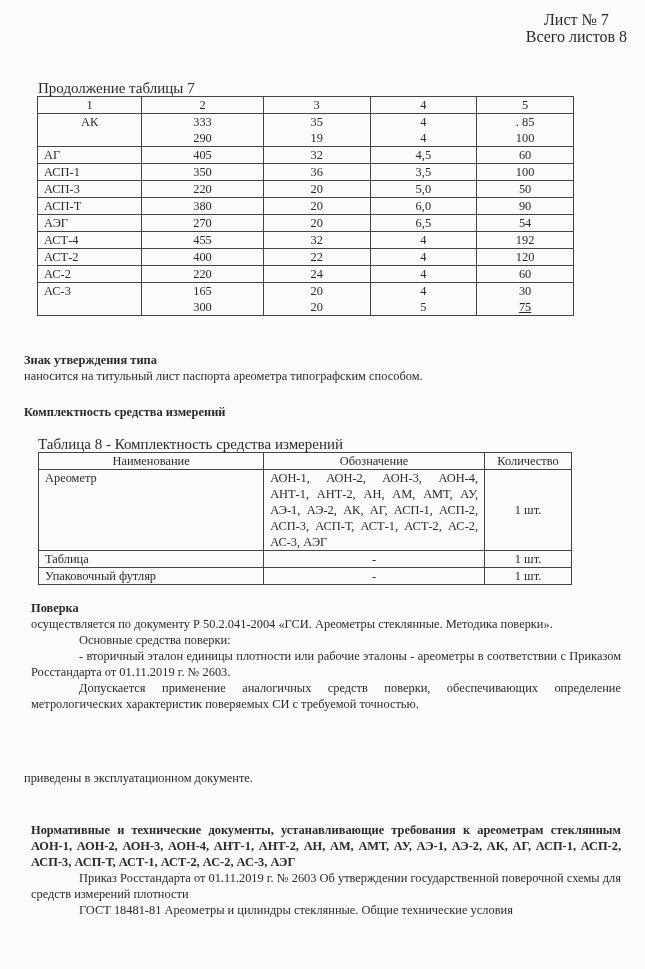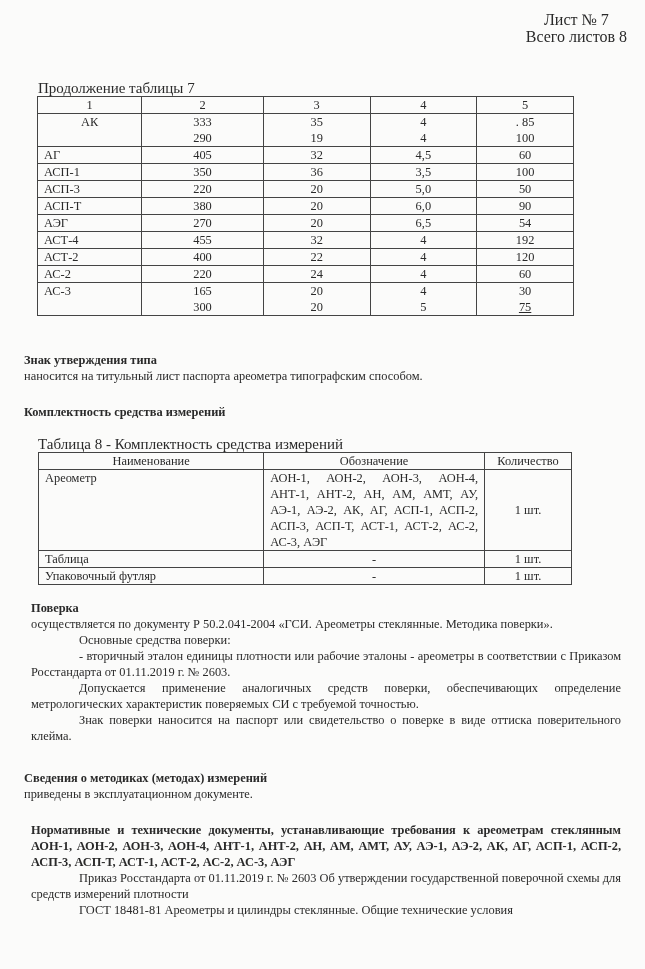--- a/index.html
+++ b/index.html
@@ -169,25 +169,23 @@
   </tr>
 </tbody>
   </table>
 
 <div class="abs para justify" style="top:600px;">
   <p class="bold">Поверка</p>
   <p>осуществляется по документу Р 50.2.041-2004 «ГСИ. Ареометры стеклянные. Методика поверки».</p>
   <p class="indent">Основные средства поверки:</p>
   <p class="indent">- вторичный эталон единицы плотности или рабочие эталоны - ареометры в соответствии с Приказом Росстандарта от 01.11.2019 г. № 2603.</p>
   <p class="indent">Допускается применение аналогичных средств поверки, обеспечивающих определение метрологических характеристик поверяемых СИ с требуемой точностью.</p>
-  <p class="indent">Знак поверки наносится на паспорт или свидетельство о поверке в виде оттиска поверительного клейма.</p>
 </div>
 
 <div class="abs para" style="top:770px;">
-  <p class="bold">Сведения о методиках (методах) измерений</p>
   <p>приведены в эксплуатационном документе.</p>
 </div>
 
 <div class="abs para justify" style="top:822px;">
   <p class="bold">Нормативные и технические документы, устанавливающие требования к ареометрам стеклянным АОН-1, АОН-2, АОН-3, АОН-4, АНТ-1, АНТ-2, АН, АМ, АМТ, АУ, АЭ-1, АЭ-2, АК, АГ, АСП-1, АСП-2, АСП-3, АСП-Т, АСТ-1, АСТ-2, АС-2, АС-3, АЭГ</p>
   <p class="indent">Приказ Росстандарта от 01.11.2019 г. № 2603 Об утверждении государственной поверочной схемы для средств измерений плотности</p>
   <p class="indent">ГОСТ 18481-81 Ареометры и цилиндры стеклянные. Общие технические условия</p>
 </div>
 
 </body></html>

